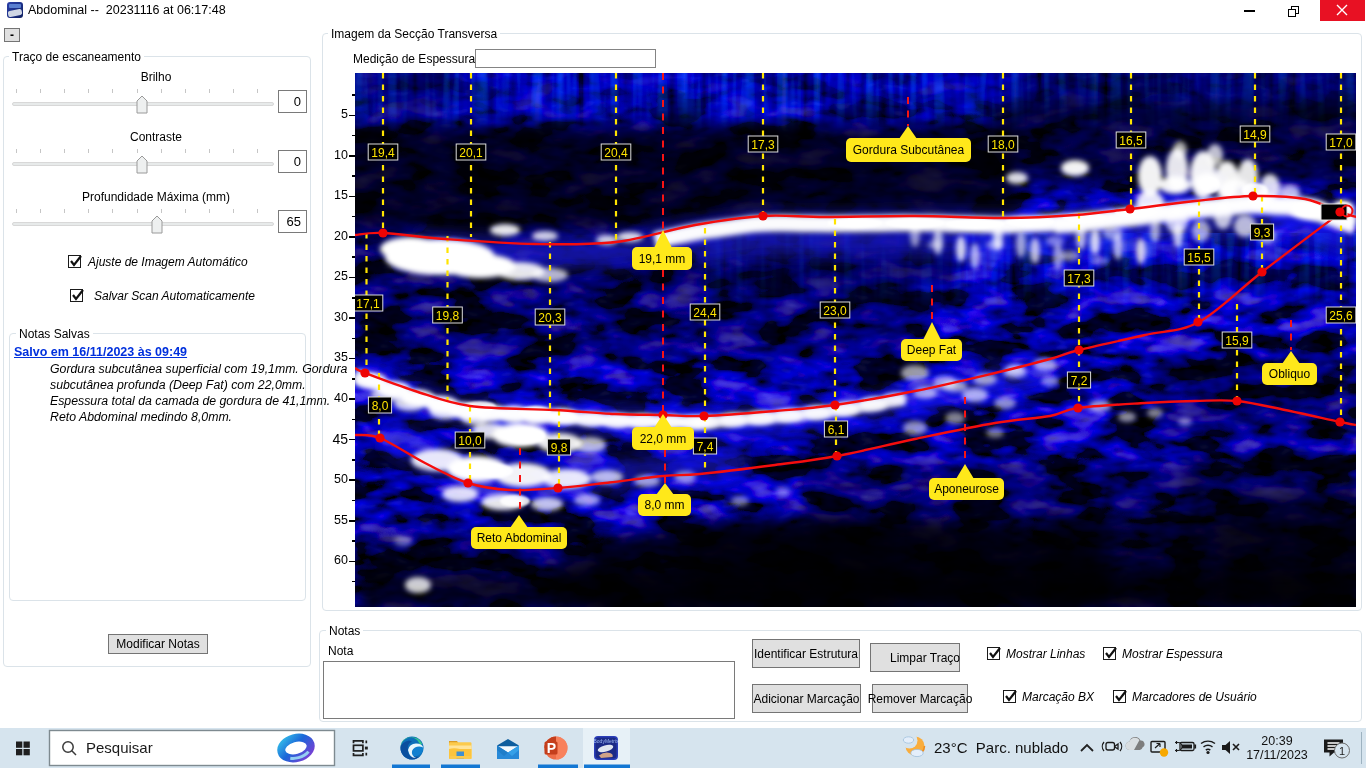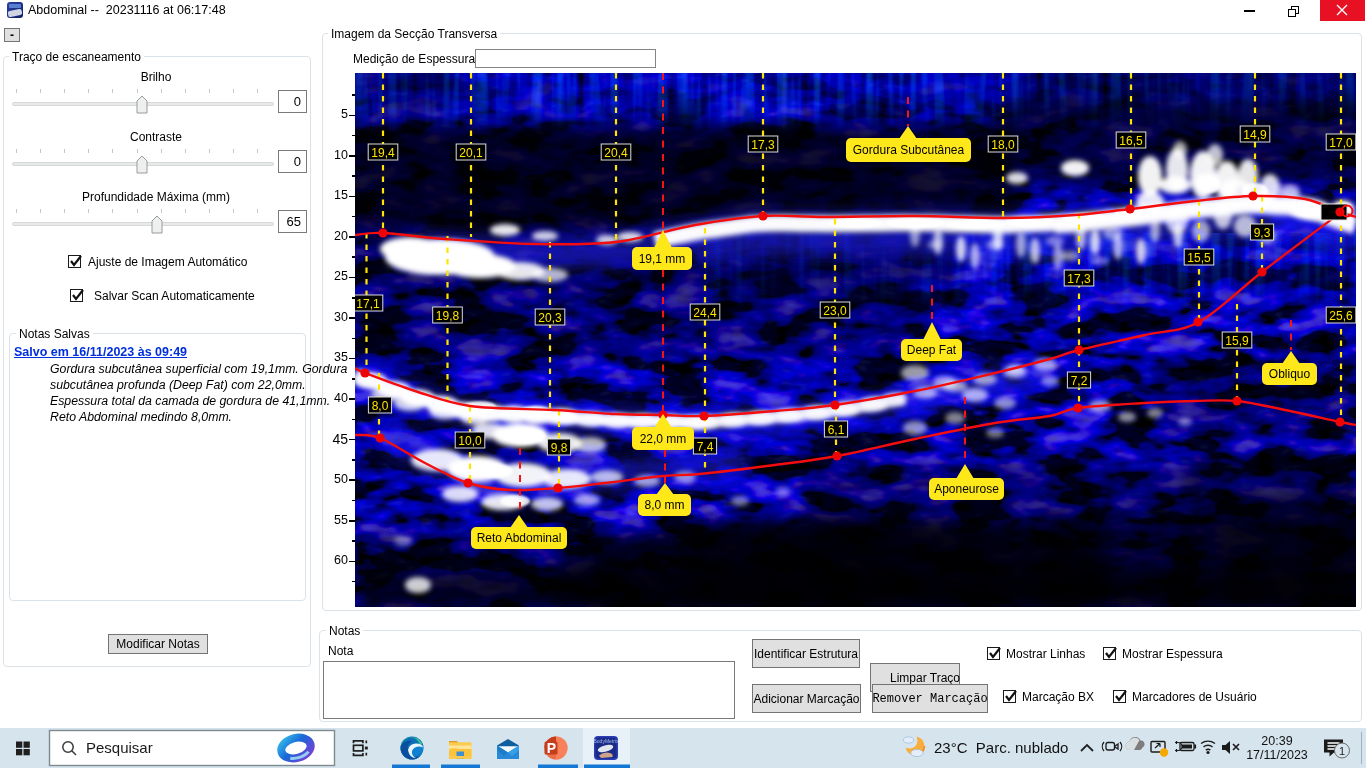--- a/index.html
+++ b/index.html
@@ -7,21 +7,21 @@
 *{box-sizing:border-box;}
 .abs{position:absolute;}
 .gbox{position:absolute;border:1px solid #dbe3e9;border-radius:4px;}
 .glab{position:absolute;background:#fff;padding:0 3px;font-size:12px;color:#000;line-height:14px;}
 .btn{position:absolute;background:#e0e0e0;border:1px solid #747474;color:#000;
  display:flex;align-items:center;justify-content:center;font-size:12px;white-space:nowrap;}
 .vbox{position:absolute;background:#fff;border:1px solid #7a7a7a;font-size:13px;
  text-align:right;padding:3px 5px 0 0;color:#000;}
 .cb{position:absolute;width:13px;height:13px;background:#fff;border:1.6px solid #1a1a1a;}
 .cb svg{position:absolute;left:-1px;top:-3px;}
-.cblab{position:absolute;font-size:12px;color:#000;white-space:nowrap;}
+.cblab{position:absolute;font-size:12px;color:#000;white-space:nowrap;font-style:italic;}
 .tick{position:absolute;width:1px;height:4px;background:#c6c6c6;}
 .track{position:absolute;height:4px;background:#e7eaea;border:1px solid #d8d8d8;border-radius:2px;}
 .lab{position:absolute;font-size:12px;color:#000;white-space:nowrap;}
 </style>
 </head>
 <body>
 
 <div class="abs" style="left:0;top:0;width:1366px;height:21px;background:#fff;"></div>
 <div class="abs" style="left:7px;top:2px;width:16px;height:16px;border-radius:3px;
  background:linear-gradient(135deg,#2b3fa8 0%,#1b2f86 55%,#10205e 100%);overflow:hidden;">
@@ -497,23 +497,23 @@
       <rect x="907" y="290" width="55" height="22" rx="5" fill="#ffe81a"></rect>
       <text x="934.5" y="305.3" fill="#000" font-size="12" font-family="Liberation Sans, sans-serif" text-anchor="middle">Obliquo</text>
     </svg>
   </div>
 
 <div class="gbox" style="left:319px;top:630px;width:1043px;height:92px;"></div>
 <div class="glab" style="left:326px;top:624px;">Notas</div>
 <div class="lab" style="left:328px;top:644px;">Nota</div>
 <div class="abs" style="left:323px;top:661px;width:412px;height:58px;background:#fff;border:1px solid #7a7a7a;"></div>
 <div class="btn" style="left:752px;top:639px;width:108px;height:29px;">Identificar Estrutura</div>
-<div class="btn" style="left:870px;top:663px;width:90px;height:29px;padding-left:20px;">Limpar Traço</div>
+<div class="btn" style="left:870px;top:643px;width:90px;height:29px;padding-left:20px;">Limpar Traço</div>
 <div class="btn" style="left:752px;top:684px;width:109px;height:29px;">Adicionar Marcação</div>
-<div class="btn" style="left:872px;top:684px;width:116px;height:29px;font-family:Liberation Mono, monospace;">Remover Marcação</div>
+<div class="btn" style="left:872px;top:684px;width:96px;height:29px;">Remover Marcação</div>
 <div class="cb" style="left:987px;top:647px;">
     <svg width="16" height="16">
       <path d="M3 8 L6 12 L13 3" stroke="#111" stroke-width="2.2" fill="none"></path>
     </svg>
   </div>
 <div class="cblab" style="left:1006px;top:647px;">Mostrar Linhas</div>
 <div class="cb" style="left:1103px;top:647px;">
     <svg width="16" height="16">
       <path d="M3 8 L6 12 L13 3" stroke="#111" stroke-width="2.2" fill="none"></path>
     </svg>

